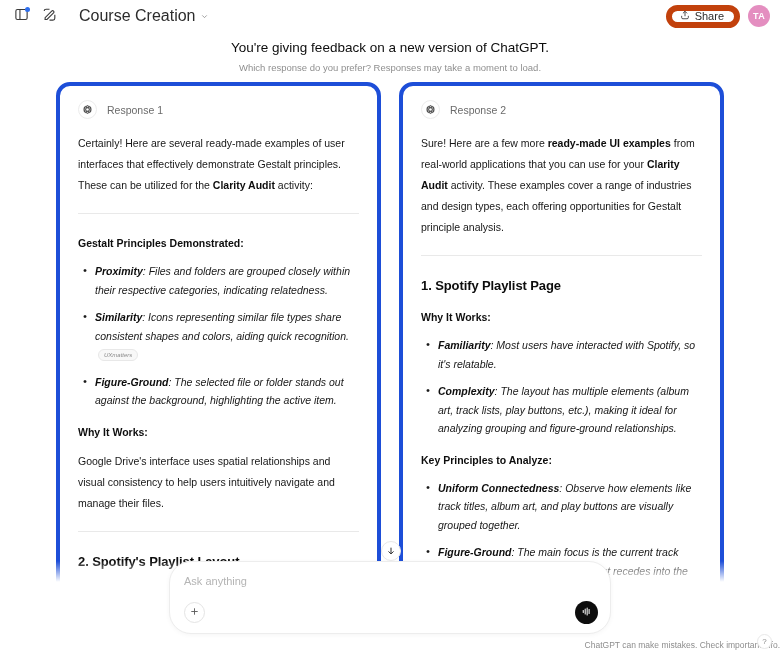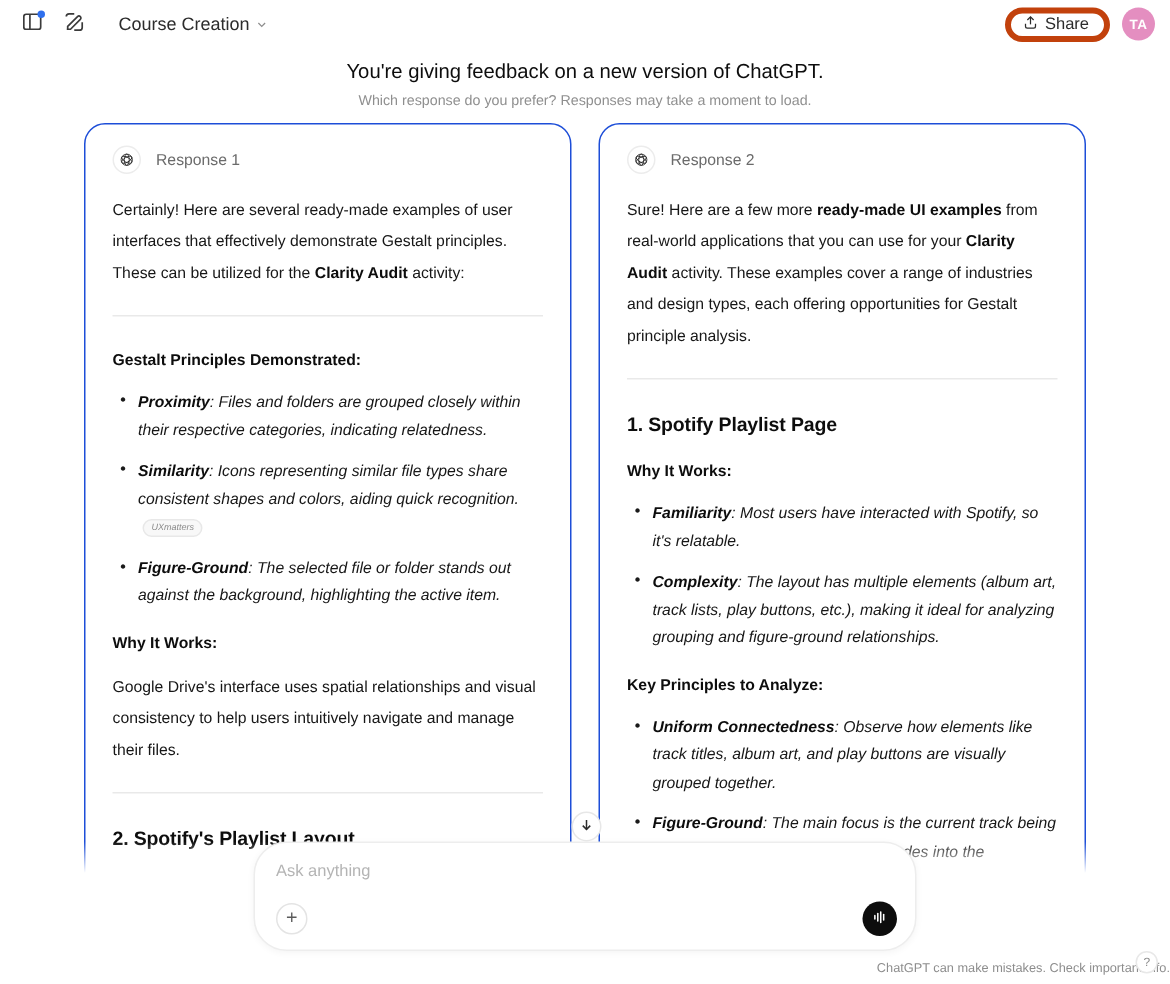--- a/index.html
+++ b/index.html
@@ -41,37 +41,37 @@
   .blue-dot {
     position: absolute;
     top: 4px; right: 4px;
     width: 5px; height: 5px;
     border-radius: 50%;
     background: #2f6fed;
   }
   .project-name {
     display: flex; align-items: center; gap: 4px;
     margin-left: 10px;
-    font-size: 12px;
+    font-size: 16px;
     color: #2c2c2c;
     cursor: pointer;
     padding: 3px 5px;
     border-radius: 6px;
   }
   .chev { display: flex; color: #8e8e8e; }
 
   .topbar-right {
     margin-left: auto;
     display: flex; align-items: center; gap: 8px;
   }
   .share-btn {
     display: flex; align-items: center; gap: 5px;
     height: 23px;
     padding: 0 10px 0 8px;
-    border: 4px solid #c2410c;
+    border: 6px solid #c2410c;
     border-radius: 999px;
     background: #fff;
     font-size: 11px;
     color: #2c2c2c;
     cursor: pointer;
     font-family: inherit;
   }
   .avatar {
     width: 22px; height: 22px;
     border-radius: 50%;
@@ -107,21 +107,21 @@
     left: 0; right: 0;
     top: 82px; bottom: 0;
     display: flex;
     gap: 0;
     padding: 0 56px;
     overflow: hidden;
   }
   .panel {
     flex: 1 1 0;
     min-width: 0;
-    border: 1px solid #1d4ed8;
+    border: 4px solid #1d4ed8;
     border-radius: 14px;
     background: #ffffff;
     padding: 14px 18px 20px 18px;
     overflow: hidden;
     position: relative;
   }
   .panel + .panel { margin-left: 18px; }
 
   .panel-head {
     display: flex; align-items: center; gap: 10px;

